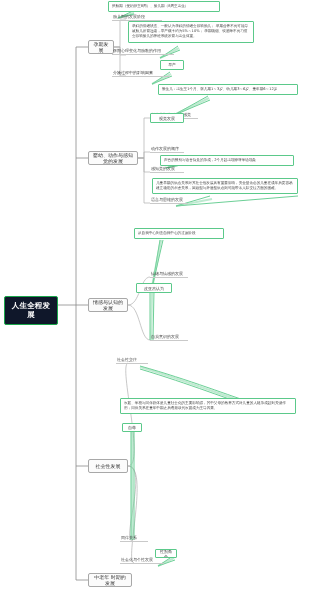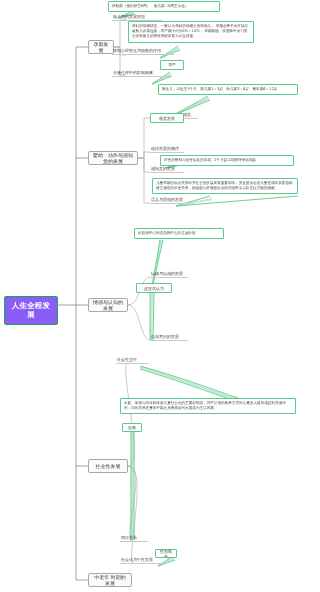--- a/index.html
+++ b/index.html
@@ -19,21 +19,21 @@
     background:#fdfdfd;
     border:1px solid #b9b9b9;
     border-radius:2px;
     color:#3a3a3a;
     line-height:1.25;
     padding:1.5px 3px;
     white-space:normal;
     overflow:hidden;
   }
   .root{
-    background:#8b5cf6;
+    background:#0f172a;
     border:1px solid #1aa64b;
     color:#ffffff;
     font-weight:bold;
     font-size:7.5px;
     letter-spacing:.2px;
     padding:4px 5px;
     border-radius:2px;
     text-align:center;
   }
   .branch{

